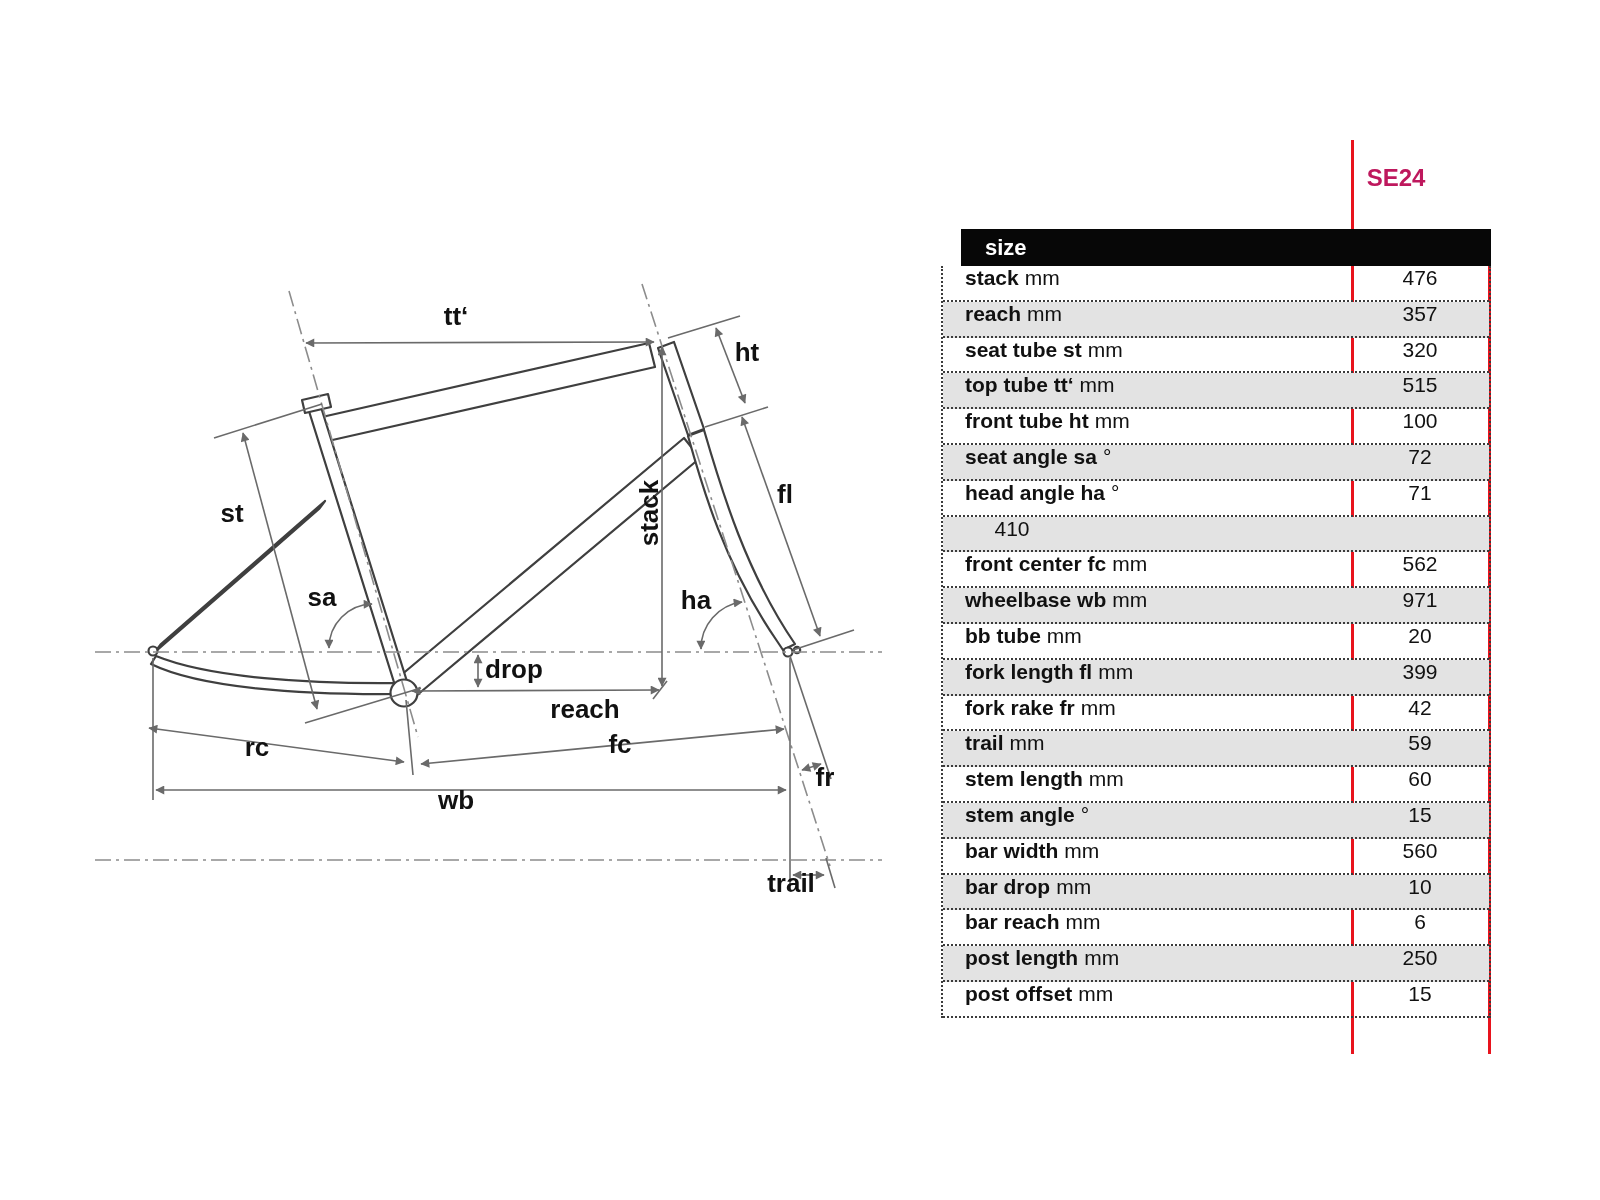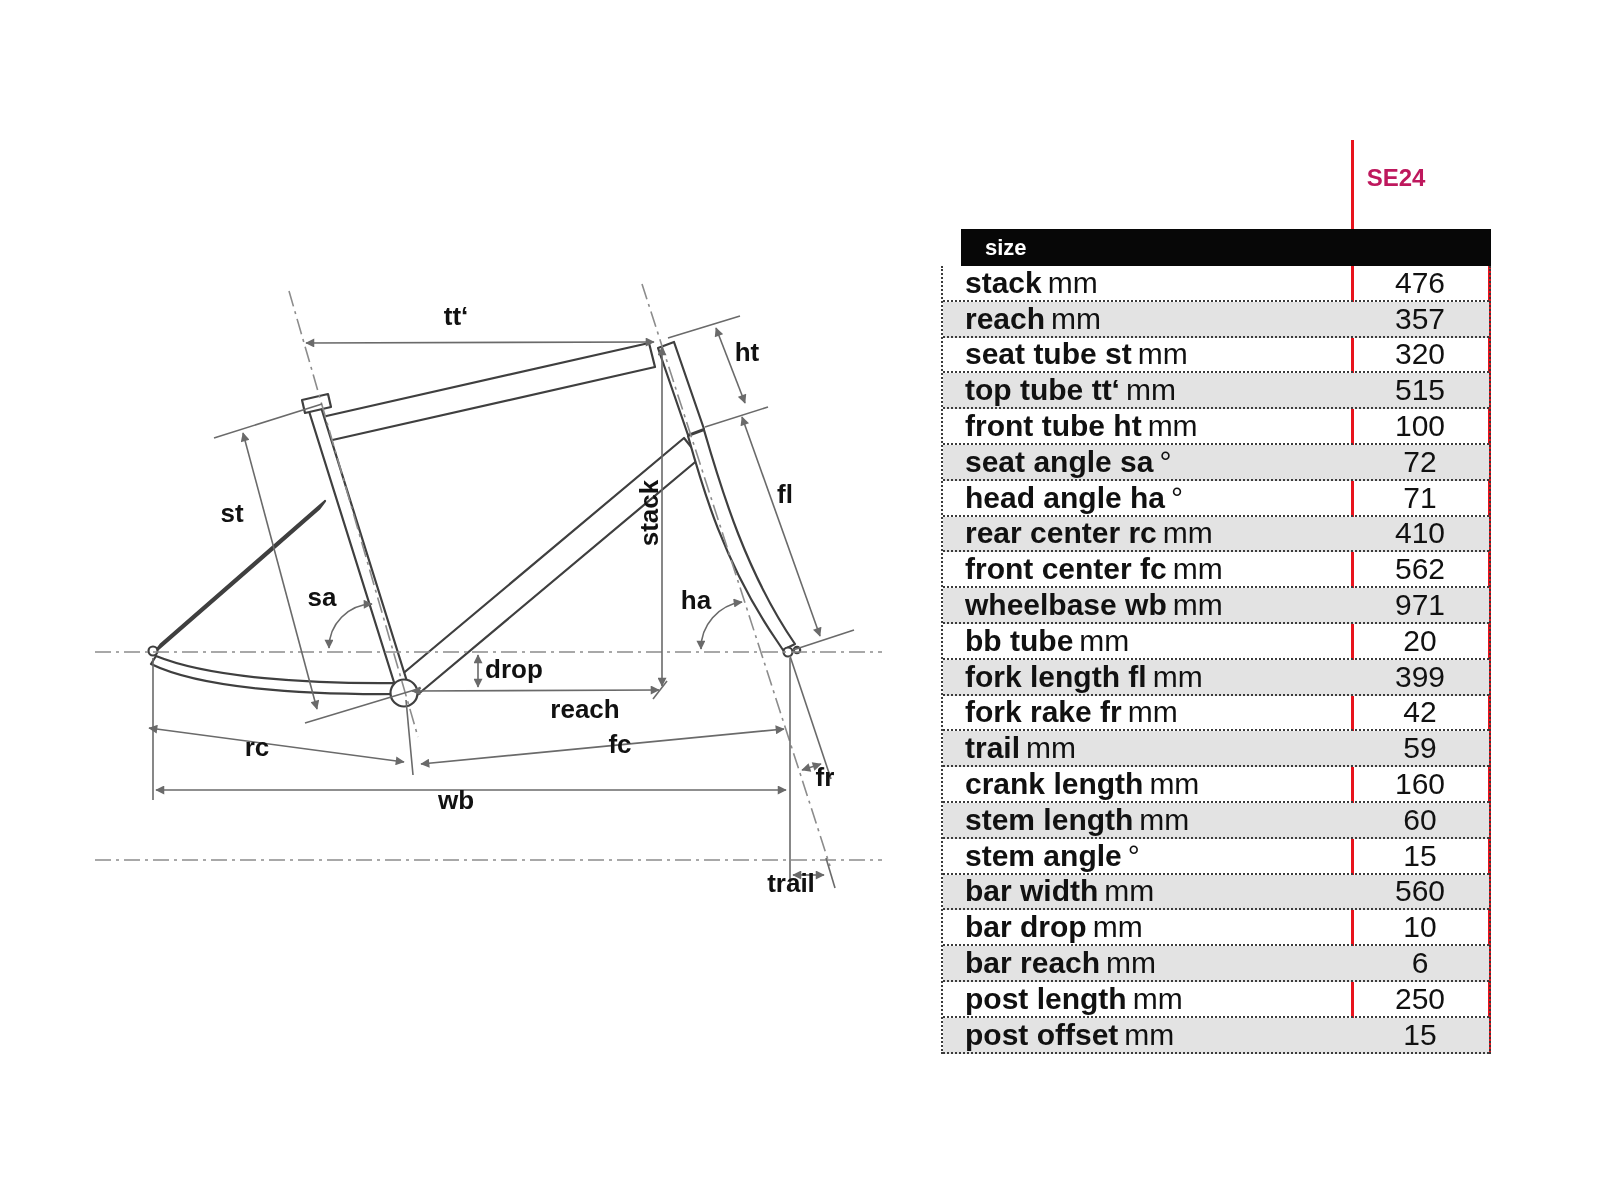--- a/index.html
+++ b/index.html
@@ -3,22 +3,22 @@
 <meta charset="utf-8">
 <style>
   html,body{margin:0;padding:0;background:#fff;font-family:"Liberation Sans",sans-serif;}
   .stage{position:relative;width:1600px;height:1200px;background:#fff;overflow:hidden;}
   svg.diagram{position:absolute;left:0;top:0;}
 
   
   .spec{position:absolute;left:941px;top:229px;width:550px;}
   .spec .hdr{height:37px;background:#070707;color:#fff;display:flex;align-items:center;
              padding-left:24px;box-sizing:border-box;font-weight:bold;font-size:22px;margin-left:20px;}
-  .spec .row{display:flex;align-items:flex-end;height:33.8px;border-bottom:2px dotted #3b3b3b;
-             font-size:30px;color:#111;}
+  .spec .row{display:flex;align-items:flex-start;height:33.8px;border-bottom:2px dotted #3b3b3b;
+             font-size:21px;color:#111;}
   .spec .rows{border-left:2px dotted #3b3b3b;border-right:2px dotted #3b3b3b;box-sizing:border-box;}
   .spec .row:nth-child(even){background:#e3e3e3;}
   .spec .lbl{flex:1;padding-left:22px;font-weight:bold;white-space:nowrap;}
   .spec .lbl .unit{font-weight:normal;margin-left:6px;}
   .spec .val{width:138px;text-align:center;font-weight:normal;}
 
   .redline{position:absolute;width:3px;background:#e8131d;}
   .redline.left{left:1351px;top:140px;height:914px;}
   .redline.right{left:1488px;top:229px;height:825px;}
   .colhead{position:absolute;left:1326px;top:164px;width:140px;text-align:center;
@@ -137,21 +137,20 @@
         </div>
         <div class="row">
           <div class="lbl"><span>seat angle sa</span><span class="unit">°</span></div>
           <div class="val">72</div>
         </div>
         <div class="row">
           <div class="lbl"><span>head angle ha</span><span class="unit">°</span></div>
           <div class="val">71</div>
         </div>
         <div class="row">
-          <div class="lbl"><span>rear center rc</span><span class="unit">mm</span></div>
           <div class="val">410</div>
         </div>
         <div class="row">
           <div class="lbl"><span>front center fc</span><span class="unit">mm</span></div>
           <div class="val">562</div>
         </div>
         <div class="row">
           <div class="lbl"><span>wheelbase wb</span><span class="unit">mm</span></div>
           <div class="val">971</div>
         </div>
@@ -165,24 +164,20 @@
         </div>
         <div class="row">
           <div class="lbl"><span>fork rake fr</span><span class="unit">mm</span></div>
           <div class="val">42</div>
         </div>
         <div class="row">
           <div class="lbl"><span>trail</span><span class="unit">mm</span></div>
           <div class="val">59</div>
         </div>
         <div class="row">
-          <div class="lbl"><span>crank length</span><span class="unit">mm</span></div>
-          <div class="val">160</div>
-        </div>
-        <div class="row">
           <div class="lbl"><span>stem length</span><span class="unit">mm</span></div>
           <div class="val">60</div>
         </div>
         <div class="row">
           <div class="lbl"><span>stem angle</span><span class="unit">°</span></div>
           <div class="val">15</div>
         </div>
         <div class="row">
           <div class="lbl"><span>bar width</span><span class="unit">mm</span></div>
           <div class="val">560</div>

